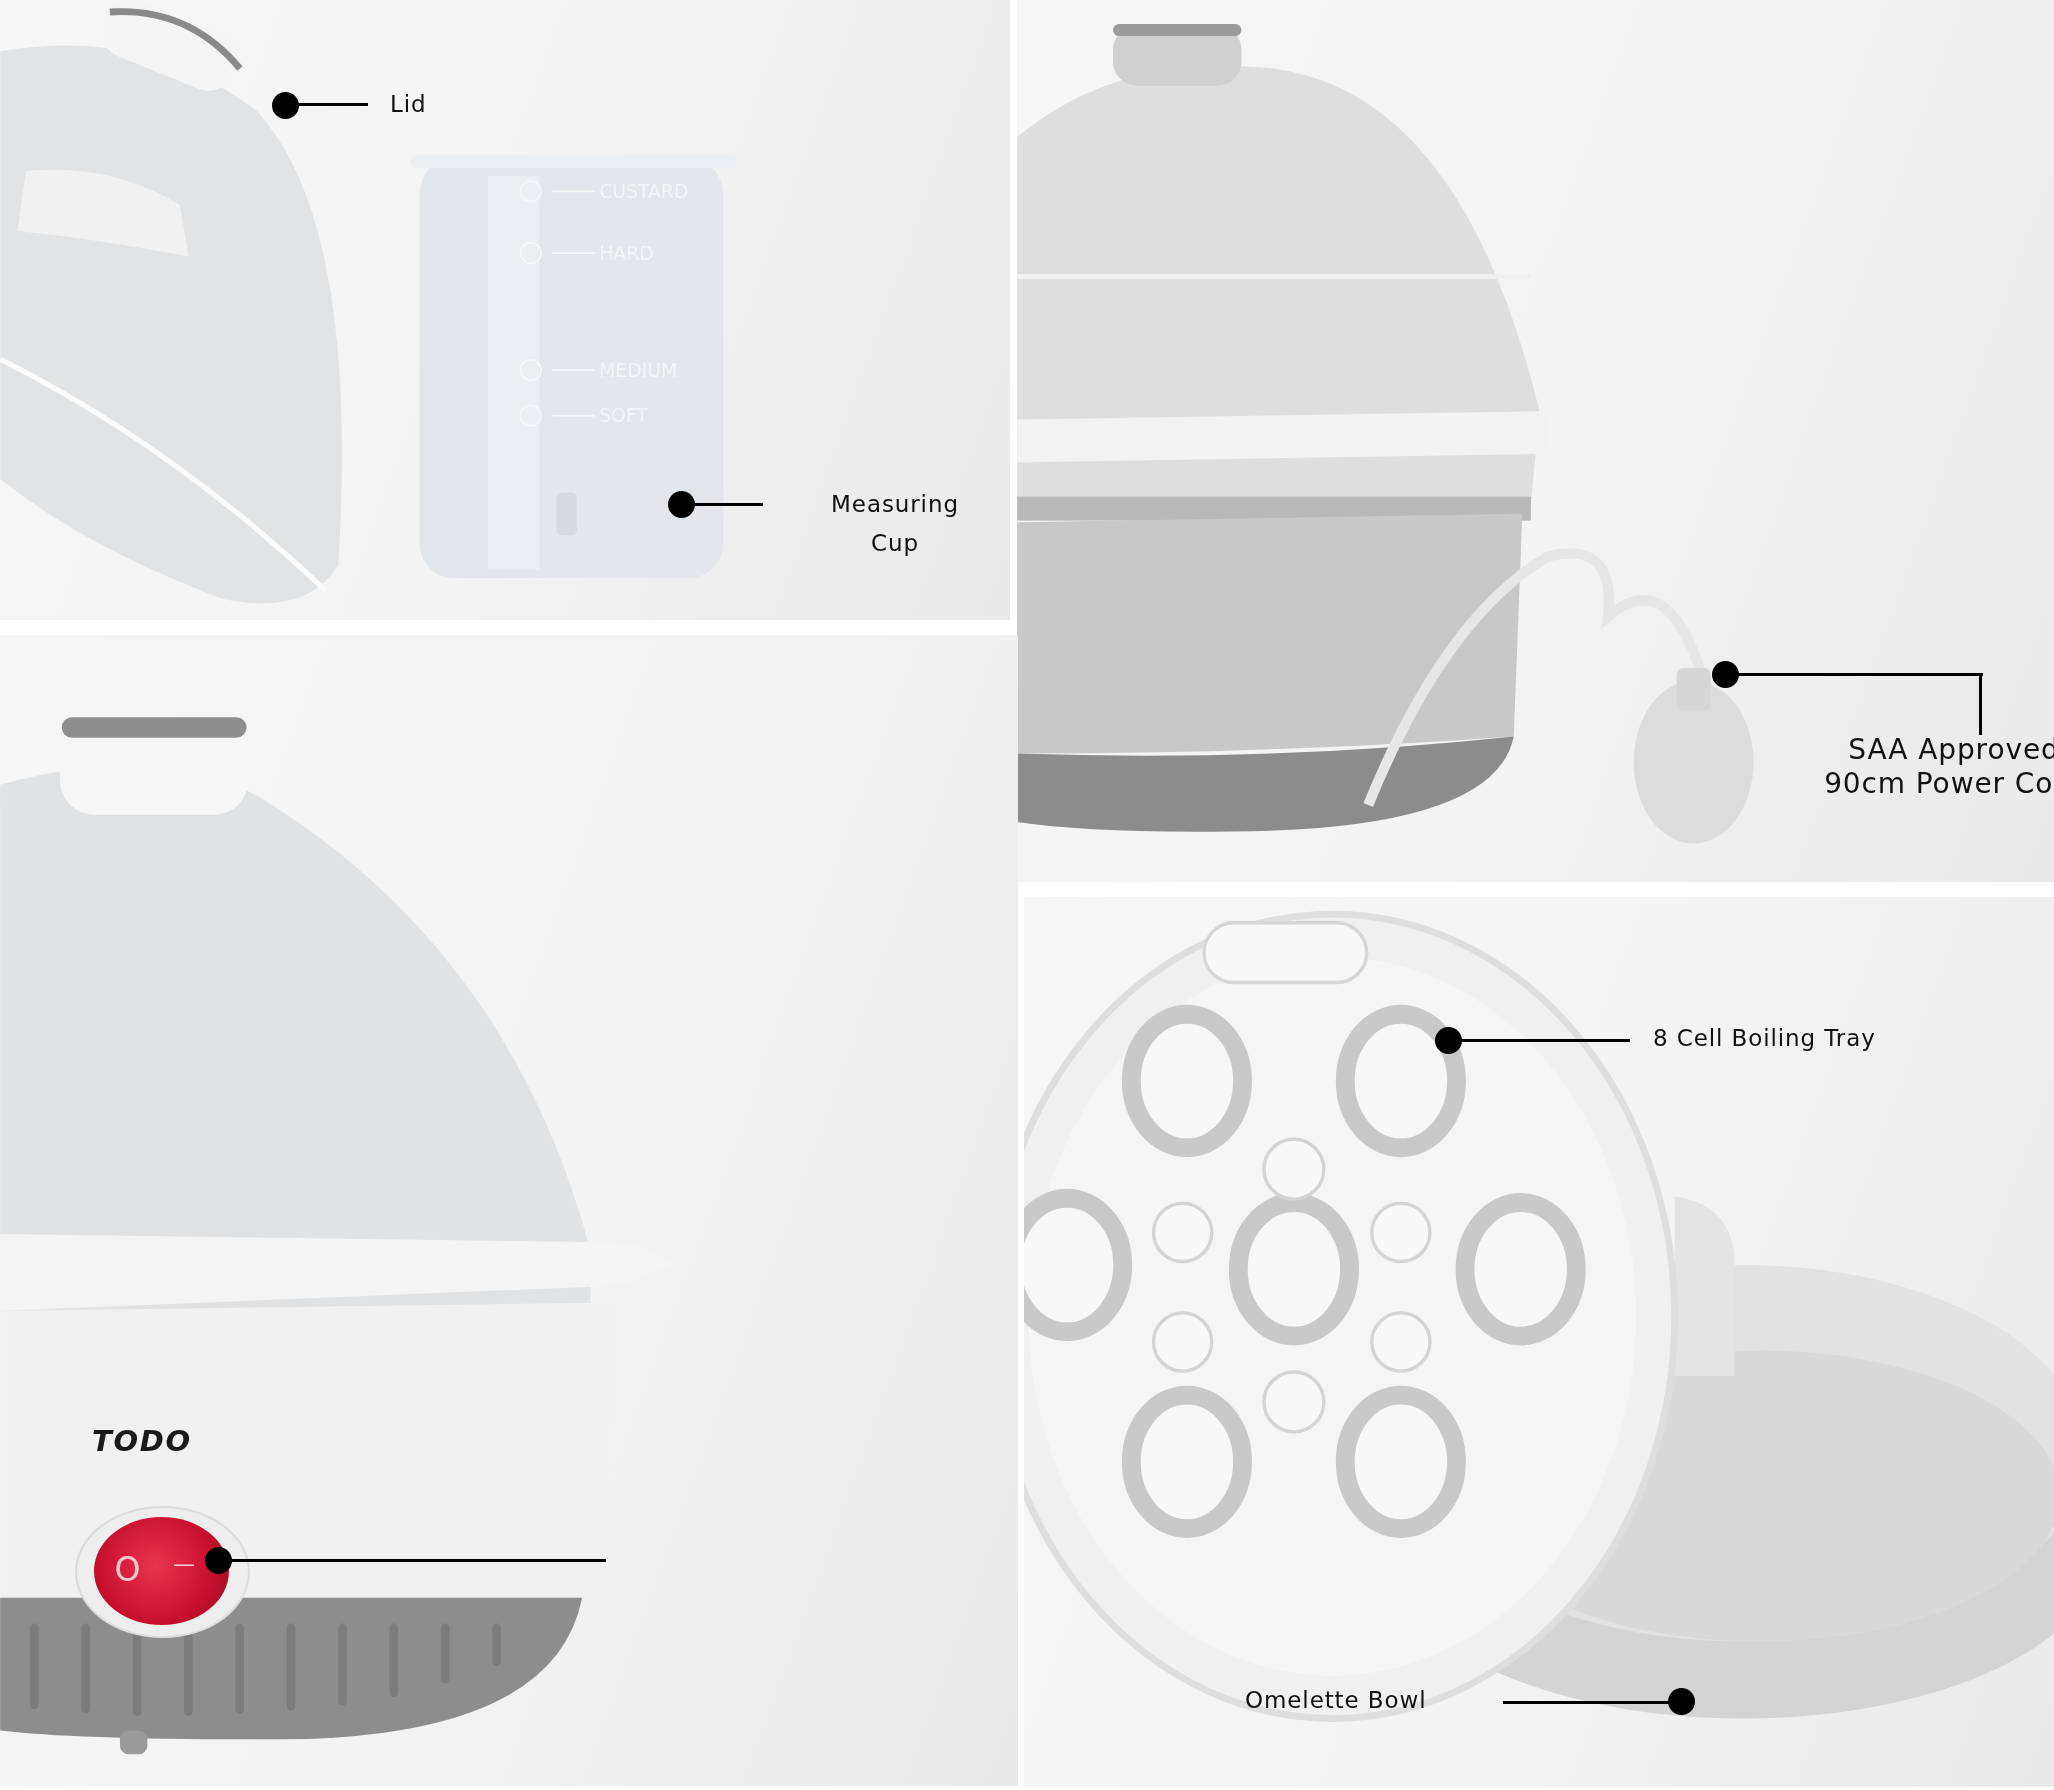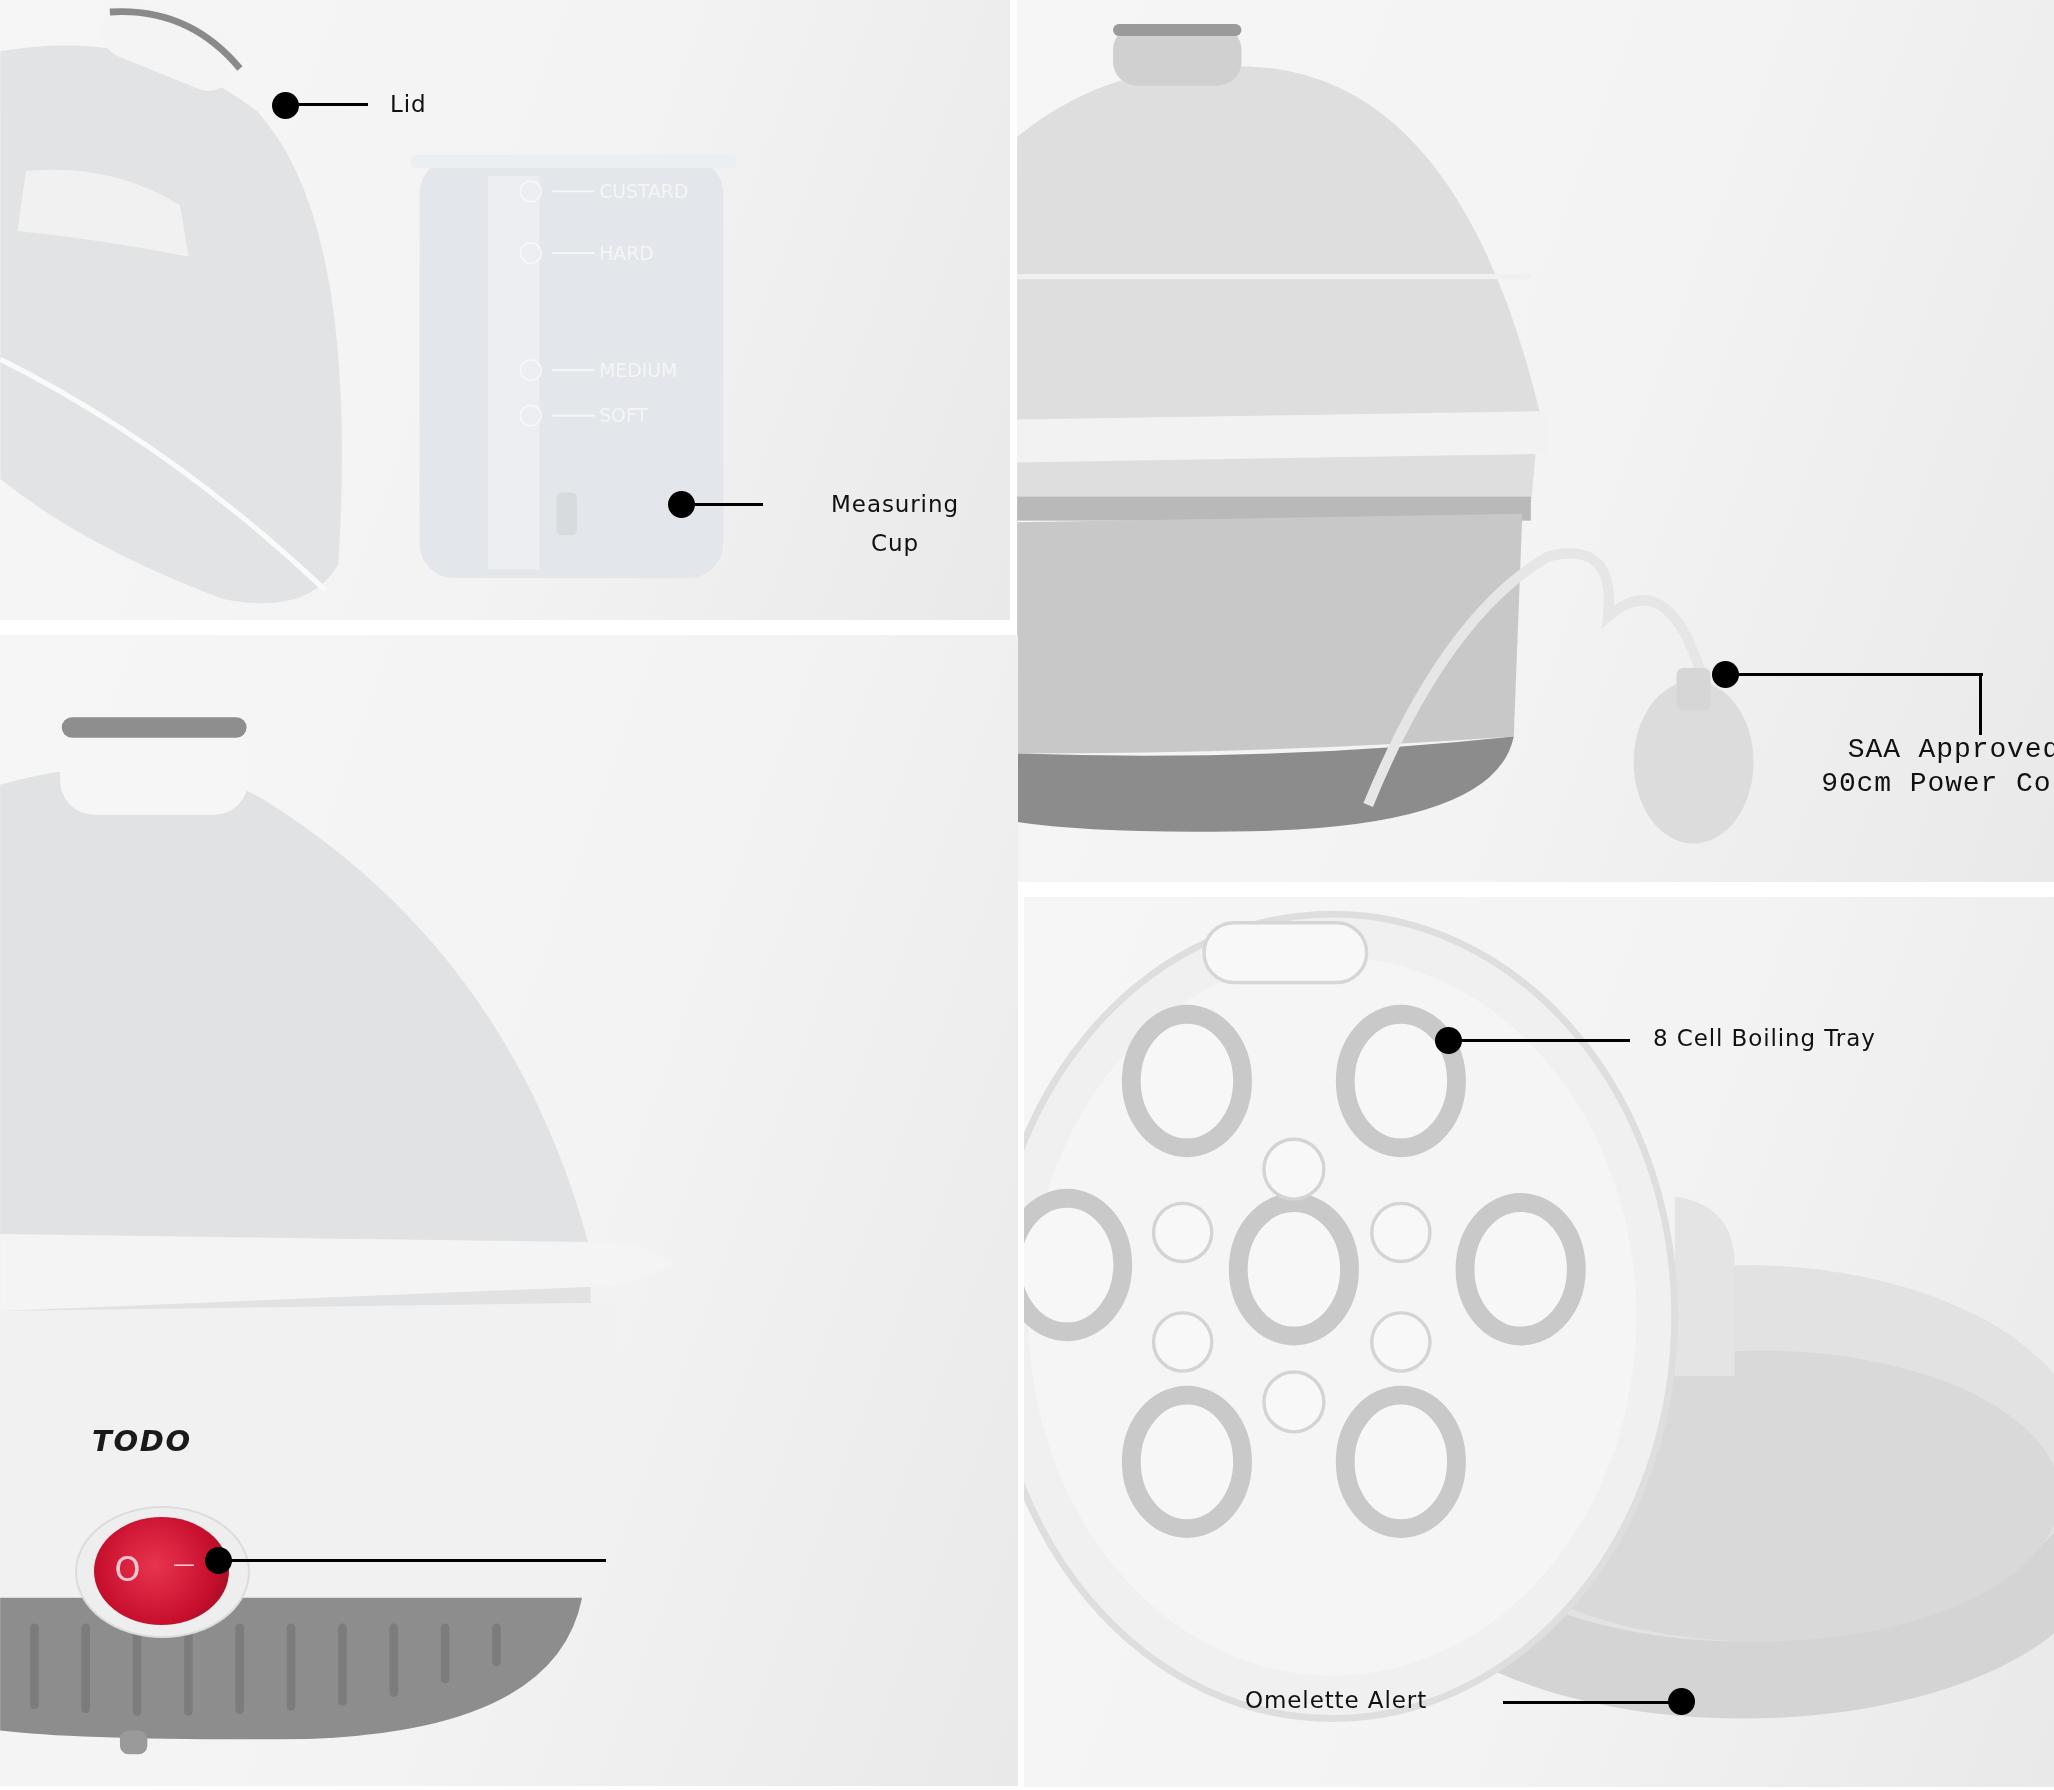--- a/index.html
+++ b/index.html
@@ -1,21 +1,21 @@
 <!DOCTYPE html>
 <html style="font-size:13.7px"><head>
 <meta charset="utf-8">
 <style>
   html, body { margin:0; padding:0; }
   body { width:2055px; height:1791px; background:#ffffff; position:relative; overflow:hidden;
          font-family:"DejaVu Sans","Liberation Sans",sans-serif; color:#111; }
   .panel { position:absolute; overflow:hidden;
            background: linear-gradient(110deg,#f6f6f6 0%,#f3f3f3 55%,#e9e9e9 100%); }
   .p1 { left:0; top:0; width:1010px; height:620px; }
-  .p2 { left:1017px; top:0; width:1038px; height:882px;font-family:Liberation Mono, monospace; }
+  .p2 { left:1017px; top:0; width:1038px; height:882px; }
   .p3 { left:0; top:635px; width:1010px; height:1151px;padding-left:8px; }
   .p4 { left:1024px; top:897px; width:1031px; height:890px; }
 
   .callout-text { position:absolute; font-size:23px; letter-spacing:0.9px; line-height:39px; color:#111; }
   .dot { position:absolute; width:27px; height:27px; border-radius:50%; background:#000; }
   .line { position:absolute; background:#000; height:3.4px; }
   .vline { position:absolute; background:#000; width:3.4px; }
 
   
   .shape { position:absolute; }
@@ -153,17 +153,17 @@
         <circle cx="440" cy="520" r="34"></circle>
         <circle cx="315" cy="590" r="35"></circle>
     </g>
     <rect x="210" y="30" width="190" height="70" rx="35" fill="#f8f8f8" stroke="#d6d6d6" stroke-width="4"></rect>
   </svg>
 
   <div class="dot" style="left:411px;top:130px"></div>
   <div class="line" style="left:425px;top:142px;width:181px"></div>
   <div class="callout-text" style="left:629px;top:122px">8 Cell Boiling Tray</div>
 
-  <div class="callout-text" style="left:221px;top:784px">Omelette Alert</div>
+  <div class="callout-text" style="left:221px;top:784px">Omelette Bowl</div>
   <div class="line" style="left:479px;top:804px;width:171px"></div>
   <div class="dot" style="left:644px;top:791px"></div>
 </div>
 
 
 </body></html>

